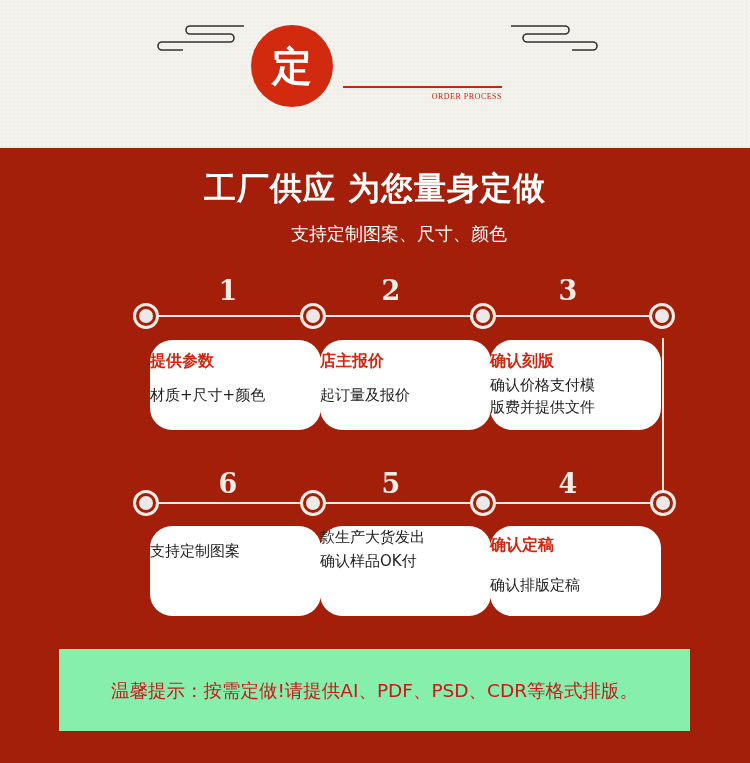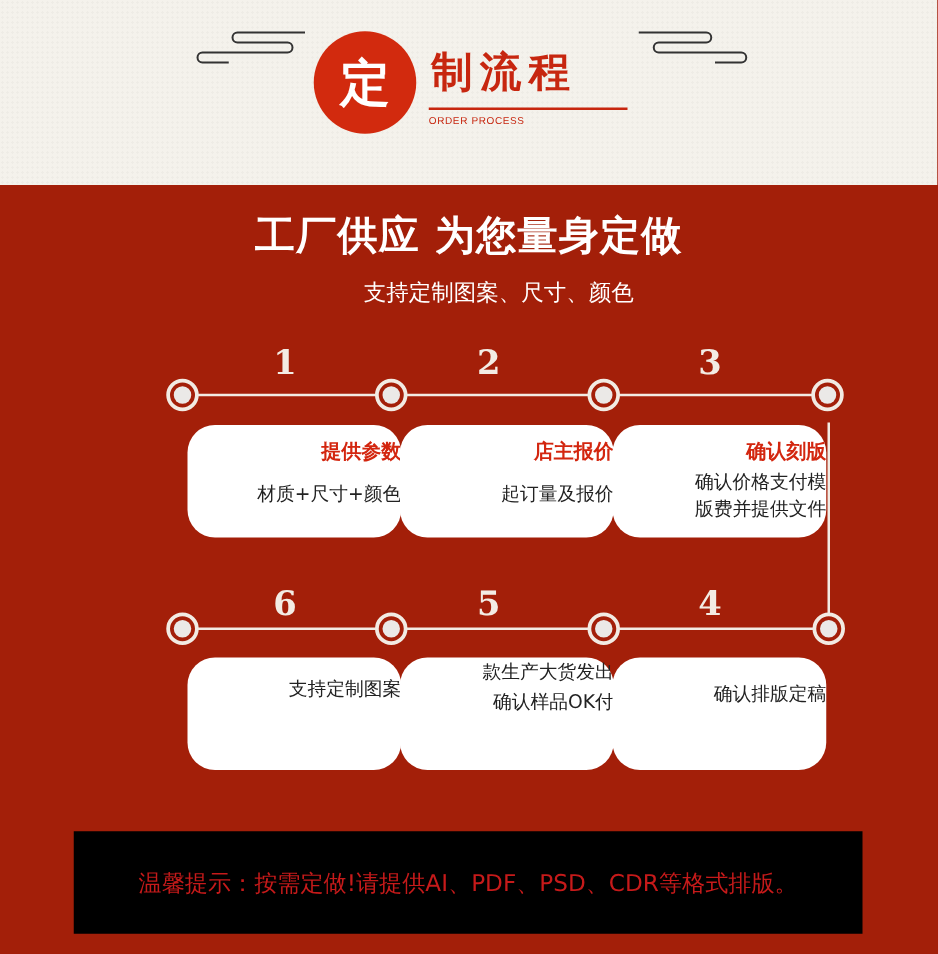--- a/index.html
+++ b/index.html
@@ -7,50 +7,49 @@
   body { position: relative; background: #a31f09; font-family: "DejaVu Sans", sans-serif; }
   .header-band { position: absolute; left: 0; top: 0; width: 750px; height: 148px; background: #f4f2ec;
     background-image: radial-gradient(rgba(0,0,0,0.025) 1px, transparent 1px); background-size: 4px 4px; }
   .cloud { position: absolute; }
   .seal { position: absolute; left: 251px; top: 25px; width: 82px; height: 82px; border-radius: 50%;
     background: #d22a0e; color: #fff; display: flex; align-items: center; justify-content: center;
     font-family: "DejaVu Serif", serif; font-size: 40px; font-weight: bold; }
   .title-cn { position: absolute; left: 345px; top: 36px; width: 160px; color: #c7260f;
     font-family: "DejaVu Serif", serif; font-size: 33px; font-weight: bold; letter-spacing: 6px; }
   .title-line { position: absolute; left: 343px; top: 86px; width: 159px; height: 2px; background: #c7260f; }
-  .title-en { position: absolute; left: 343px; top: 92px; width: 159px; text-align: left; color: #c7260f;
-    font-family: Liberation Sans, sans-serif; font-size: 8px; letter-spacing: 0.5px; }
+  .title-en { position: absolute; left: 343px; top: 92px; width: 159px; text-align: right; color: #c7260f;
+    font-family: Liberation Serif, serif; font-size: 8px; letter-spacing: 0.5px; }
   .headline { position: absolute; left: 0; top: 167px; width: 750px; text-align: center; color: #fff;
     font-size: 32px; font-weight: bold; letter-spacing: 1px; }
   .subline { position: absolute; left: 0; top: 222px; width: 750px; text-align: center; color: #fff; font-size: 18px; padding-left: 48px; }
   .num { position: absolute; width: 40px; text-align: center; color: #f3ece4; font-family: "DejaVu Serif", serif;
     font-size: 27px; font-weight: bold; }
   .hline { position: absolute; height: 2px; background: #f2ebe3; }
   .vline { position: absolute; width: 2px; background: #f2ebe3; }
   .node { position: absolute; width: 26px; height: 26px; border-radius: 50%; border: 3px solid #f2ebe3;
     background: #a31f09; }
   .node::after { content: ""; position: absolute; left: 3px; top: 3px; width: 14px; height: 14px; border-radius: 50%; background: #ebe9e7; }
-  .card { position: absolute; width: 171px; height: 90px; background: #fff; text-align: right; border-radius: 22px; }
+  .card { position: absolute; width: 171px; height: 90px; background: #fff; text-align: left; border-radius: 22px; }
   .card .ct { color: #d3260f; font-size: 16px; font-weight: bold; }
   .card .cd { color: #222; font-size: 15px; line-height: 22px; }
-  .notice { position: absolute; left: 59px; top: 649px; width: 631px; height: 82px; background: #000000;
-    display: flex; align-items: center; justify-content: center; color: #c61a1a; font-size: 18.5px; margin-top: 16px; }
+  .notice { position: absolute; left: 59px; top: 649px; width: 631px; height: 82px; background: #86efac;
+    display: flex; align-items: center; justify-content: center; color: #c61a1a; font-size: 18.5px; }
 </style>
 </head>
 <body>
 
 <div class="header-band">
   <svg class="cloud" style="left:150px;top:22px" width="100" height="36" viewBox="0 0 100 36">
     <path d="M94 4 H40 a4 4 0 0 0 0 8 H80 a4 4 0 0 1 0 8 H12 a4 4 0 0 0 0 8 H33" fill="none" stroke="#333" stroke-width="1.6"></path>
   </svg>
   <svg class="cloud" style="left:505px;top:22px" width="100" height="36" viewBox="0 0 100 36">
     <path d="M6 4 H60 a4 4 0 0 1 0 8 H22 a4 4 0 0 0 0 8 H88 a4 4 0 0 1 0 8 H67" fill="none" stroke="#333" stroke-width="1.6"></path>
   </svg>
   <div class="seal">定</div>
-  <div class="title-cn">制流程</div>
   <div class="title-line"></div>
   <div class="title-en">ORDER PROCESS</div>
 </div>
 
 <div class="headline">工厂供应 为您量身定做</div>
 <div class="subline">支持定制图案、尺寸、颜色</div>
 
 <div class="hline" style="left:158px;top:315px;width:493px"></div>
 <div class="vline" style="left:662px;top:338px;height:153px"></div>
 <div class="hline" style="left:158px;top:502px;width:493px"></div>
@@ -87,18 +86,19 @@
 </div>
 
 <div class="card" style="left:150px;top:526px">
   <div class="cd" style="margin-top:14px">支持定制图案</div>
 </div>
 <div class="card" style="left:320px;top:526px">
   <div class="cd">款生产大货发出</div>
   <div class="cd" style="margin-top:2px">确认样品OK付</div>
 </div>
 <div class="card" style="left:490px;top:526px">
+  <div class="ct" style="margin-top:9px">确认定稿</div>
   <div class="cd" style="margin-top:18px">确认排版定稿</div>
 </div>
 
 <div class="notice">
   <span>温馨提示：按需定做!请提供AI、PDF、PSD、CDR等格式排版。</span>
 </div>
 
 </body></html>

